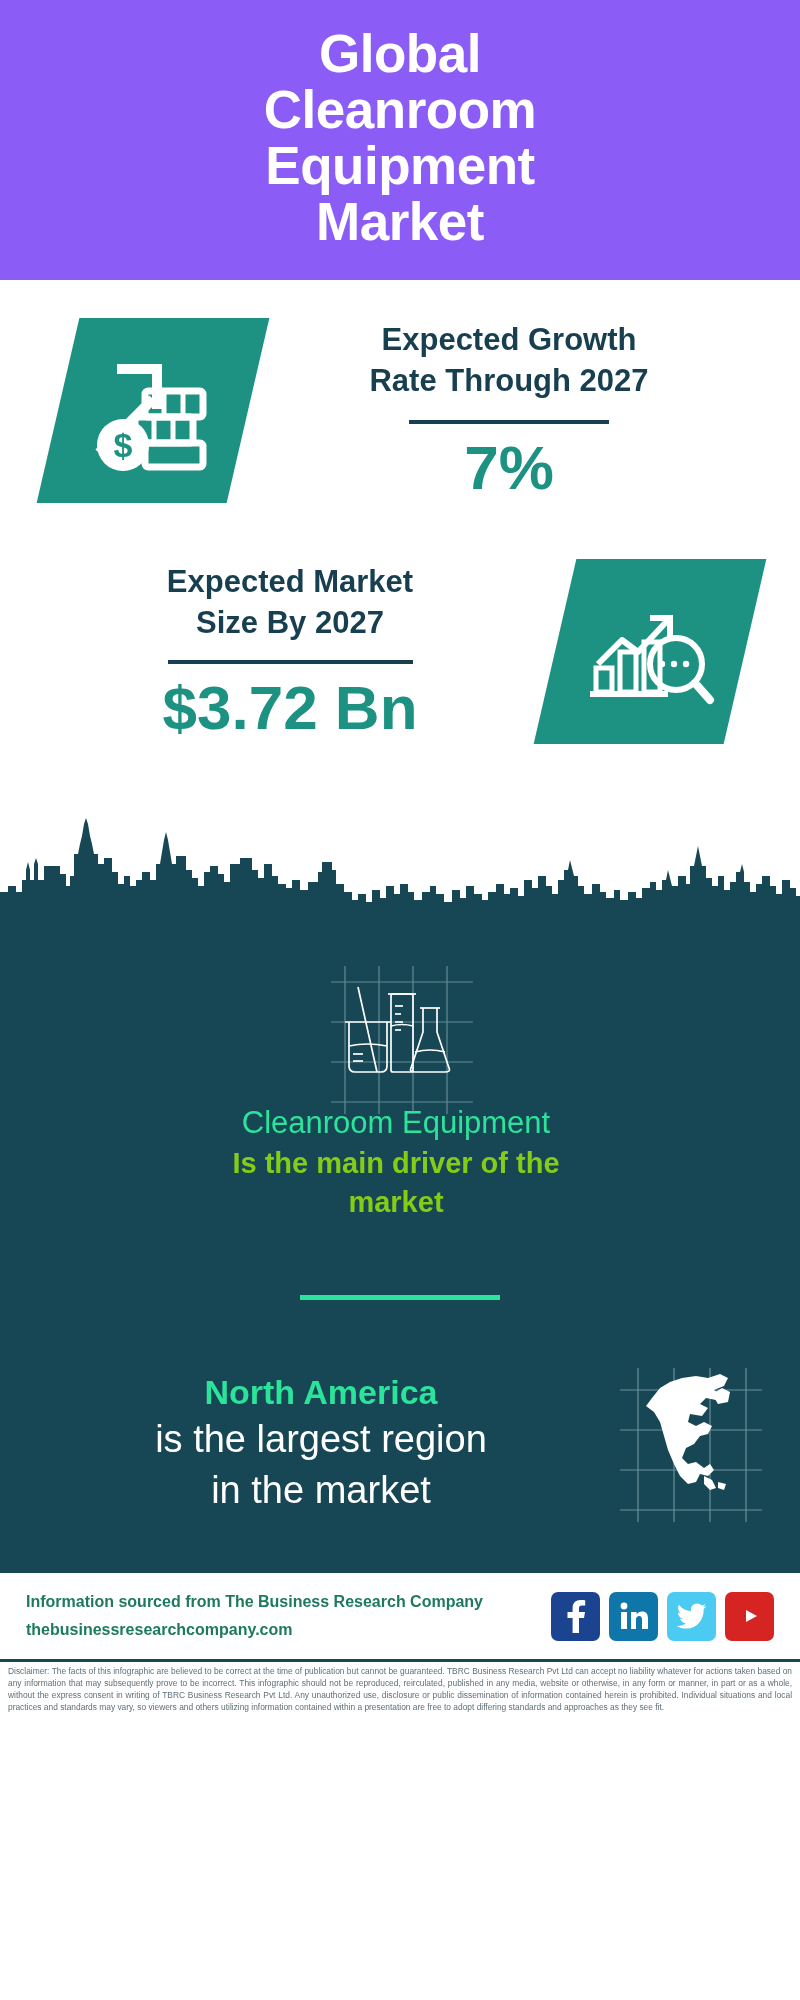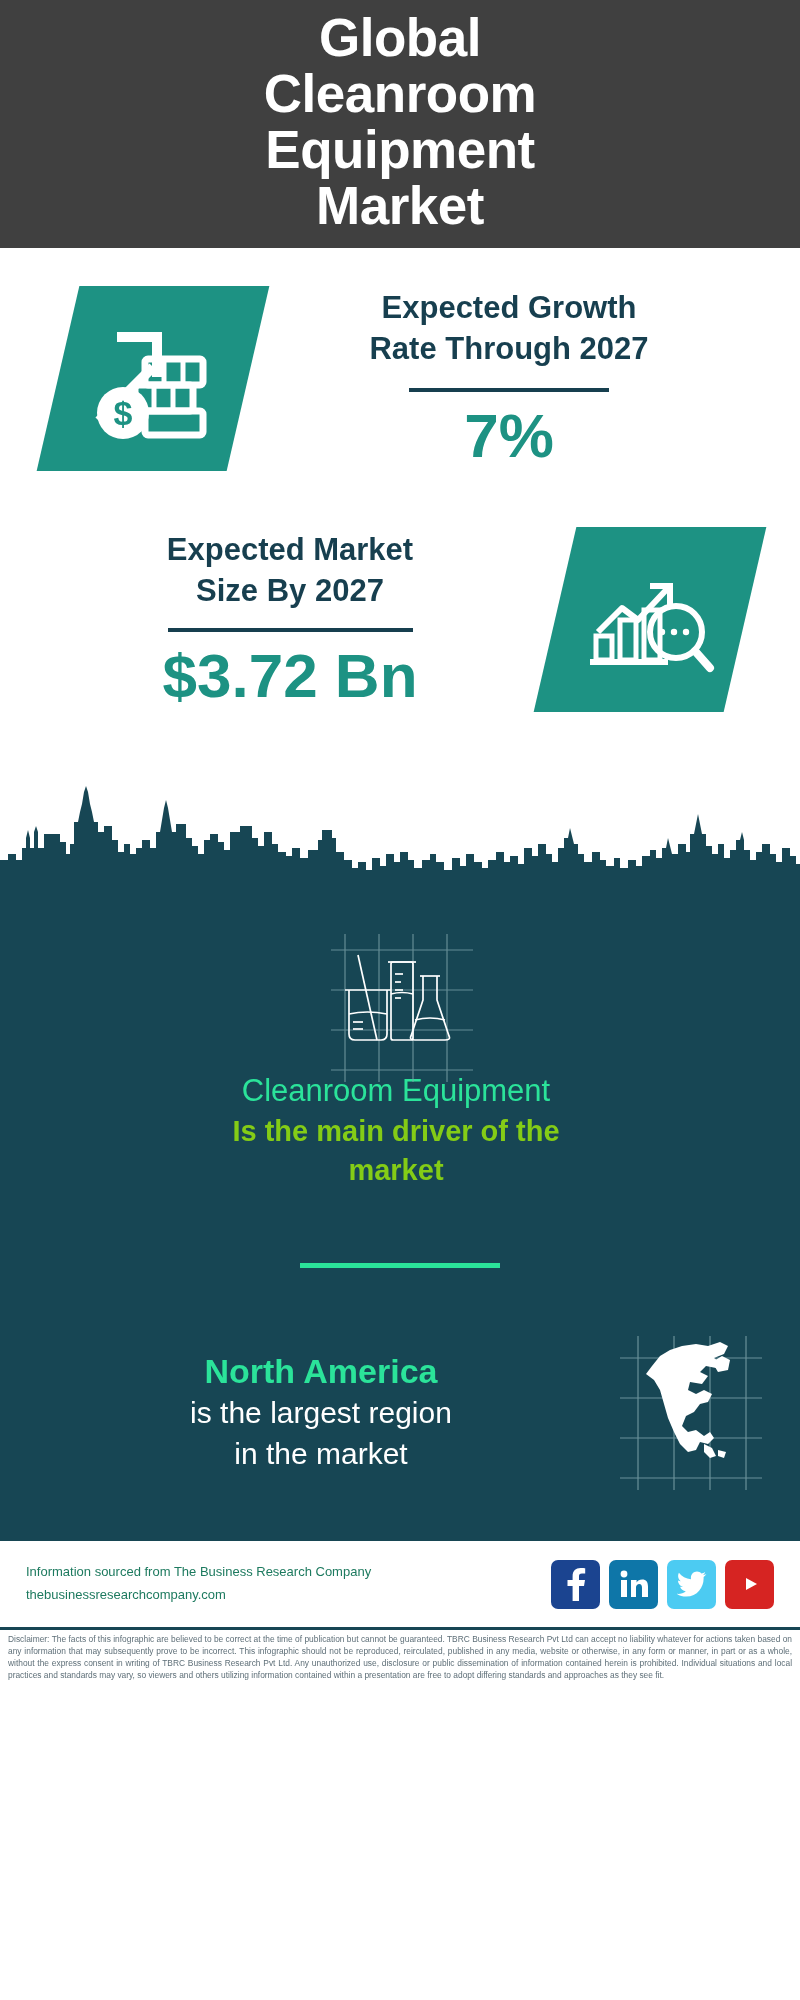--- a/index.html
+++ b/index.html
@@ -7,22 +7,22 @@
   body {
     width:800px; height:2000px;
     background:#ffffff;
     font-family:"Liberation Sans", sans-serif;
     overflow:hidden;
     position:relative;
   }
 
   
   .header {
-    background:#404040;
-    height:248px;
+    background:#8b5cf6;
+    height:280px;
     display:flex; align-items:center; justify-content:center;
     padding:6px 40px 10px;
   }
   .header-title {
     color:#ffffff;
     font-size:53px;
     font-weight:bold;
     line-height:1.06;
     text-align:center;
     letter-spacing:-0.5px;
@@ -129,41 +129,42 @@
   .region-head {
     color:#2be39a;
     font-size:34px;
     font-weight:bold;
     line-height:1.2;
     display:block;
     text-align:center;
   }
   .region-sub {
     color:#ffffff;
-    font-size:30px;
+    font-size:38px;
     line-height:1.3;
     display:block;
     margin-top:2px;
   }
   .map-box { width:150px; height:160px; flex:none; }
 
   
   .footer-band {
     background:#ffffff;
     border-top:3px solid #174654;
     border-bottom:3px solid #174654;
     height:92px;
     display:flex; align-items:center;
     padding:0 26px;
   }
   .footer-src { flex:1; }
   .footer-src div {
     color:#1d7a5f;
-    font-size:13px;
+    font-size:16px;
     line-height:1.75;
+    font-weight:bold;
   }
   .social { display:flex; gap:9px; align-items:center; }
   .sq {
     width:49px; height:49px;
     border-radius:7px;
     display:flex; align-items:center; justify-content:center;
   }
   .sq svg { display:block; }
 
   .disclaimer {

